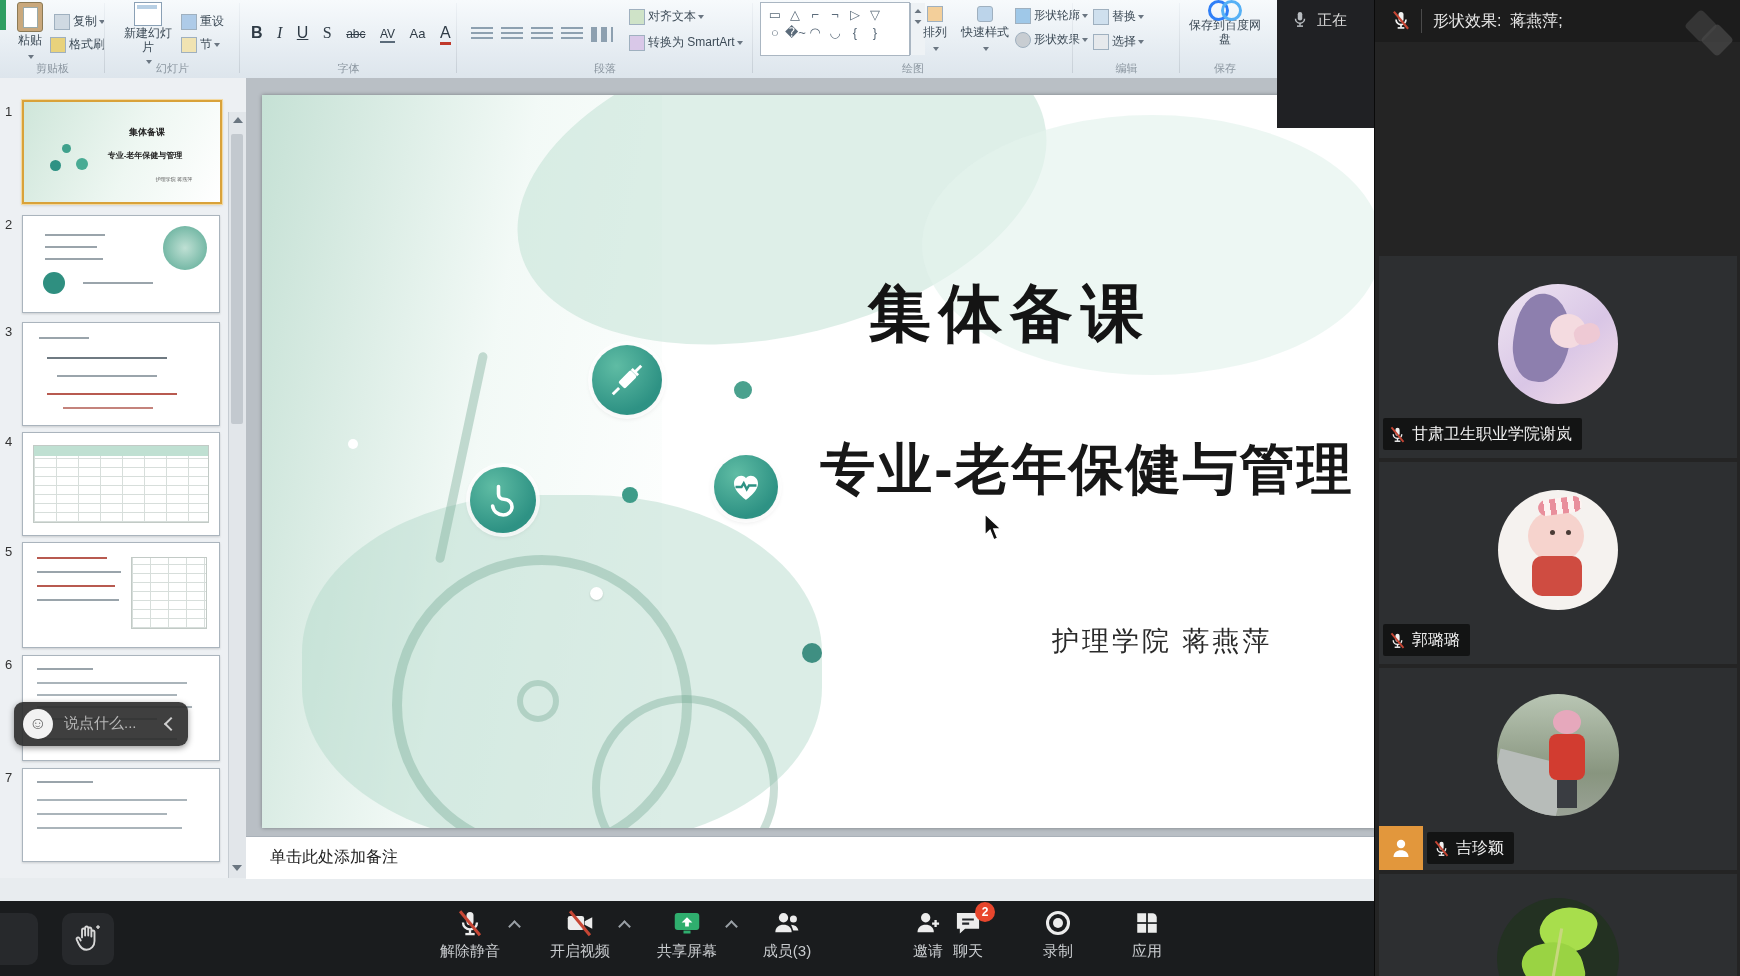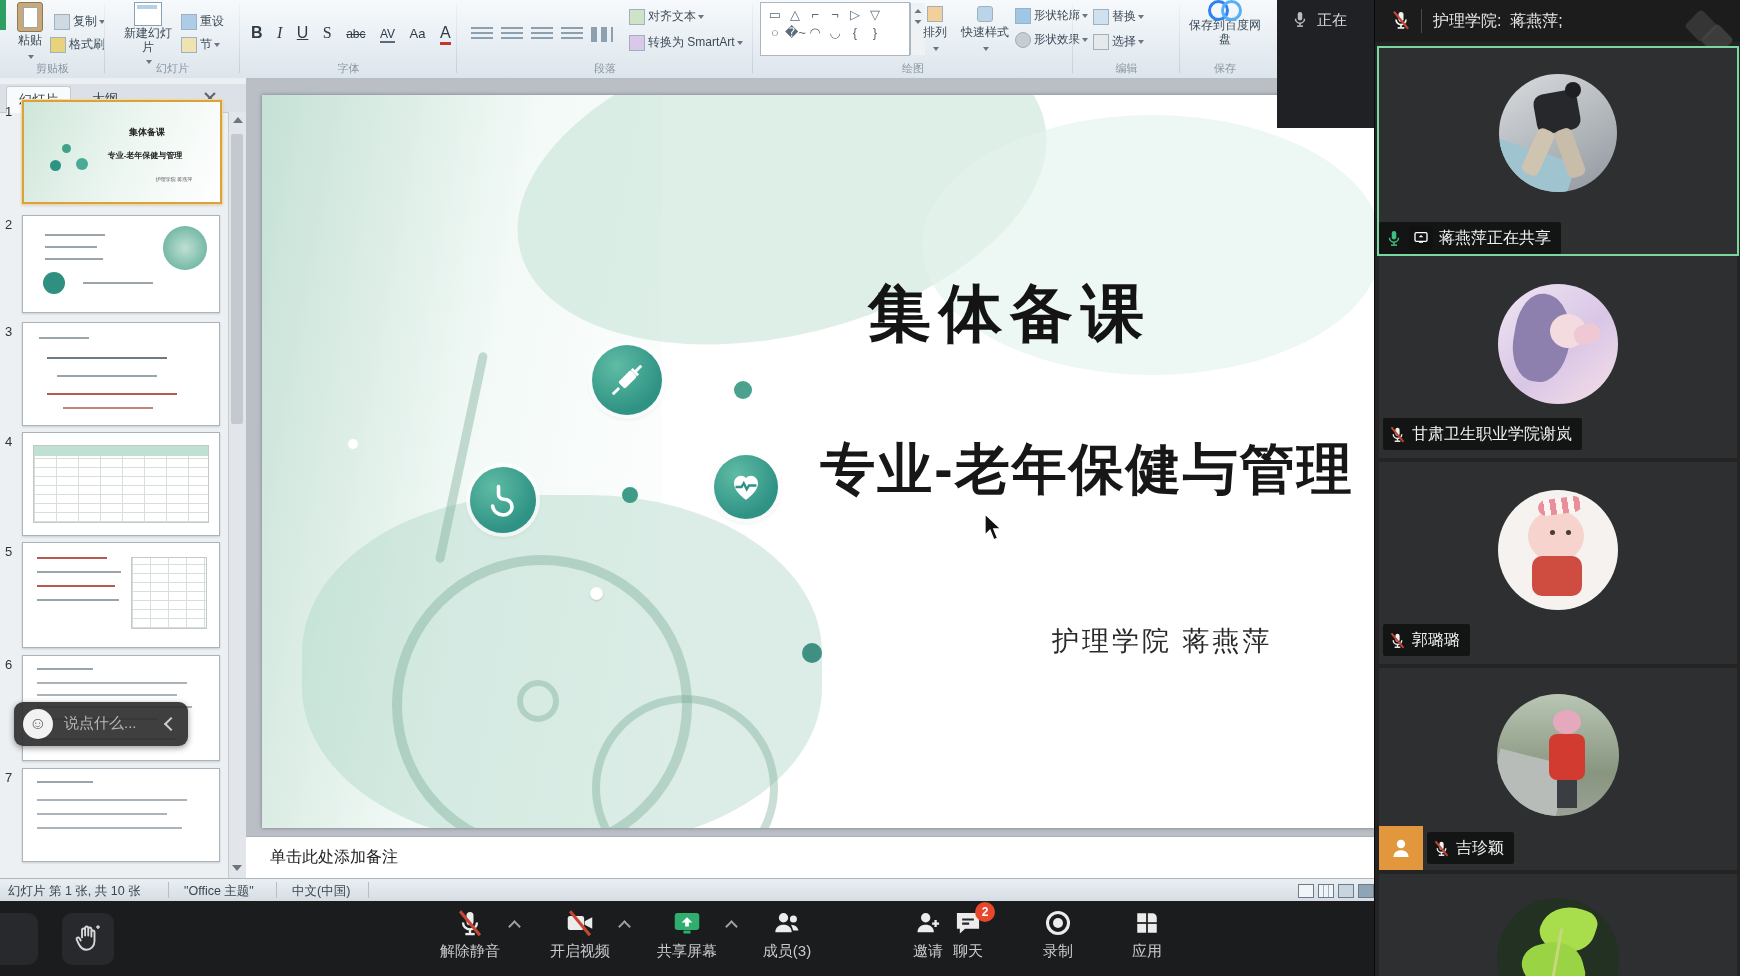--- a/index.html
+++ b/index.html
@@ -269,28 +269,20 @@
     </div>
 
     <div id="minibanner" class="abs">
       <svg width="18" height="18" viewBox="0 0 24 24" style="position:absolute;left:14px;top:10px;color:#b9bdc1">
           <use href="#i-mic"></use>
         </svg>
       <span class="t">正在</span>
     </div>
 
     <div id="panel" class="abs">
-      <div class="tabbar">
-        <div class="tab active" style="left:6px">幻灯片</div>
-        <div class="tab" style="left:80px">大纲</div>
-        <div class="x-icon" style="left:203px;top:7px">
-            <i></i>
-            <i></i>
-          </div>
-      </div>
 
       <div class="scrollcol">
         <div class="tri-up"></div>
         <div style="position:absolute;left:2px;top:22px;width:12px;height:290px;background:#c3c9cf;border-radius:2px"></div>
         <div class="tri-down" style="position:absolute;bottom:2px;left:3px"></div>
       </div>
 
       <div class="tnum" style="top:26px">1</div>
       <div class="tnum" style="top:139px">2</div>
       <div class="tnum" style="top:246px">3</div>
@@ -406,32 +398,20 @@
         <svg width="22" height="30" viewBox="0 0 22 30" style="position:absolute;left:720px;top:418px">
             <use href="#i-cursor"></use>
           </svg>
       </div>
     </div>
 
     <div id="notes" class="abs">
       <span>单击此处添加备注</span>
     </div>
 
-    <div id="statusbar" class="abs">
-      <span class="abs" style="left:8px;top:4px">幻灯片 第 1 张, 共 10 张</span>
-      <div class="sep" style="left:168px"></div>
-      <span class="abs" style="left:184px;top:4px">"Office 主题"</span>
-      <div class="sep" style="left:276px"></div>
-      <span class="abs" style="left:292px;top:4px">中文(中国)</span>
-      <div class="sep" style="left:368px"></div>
-      <div class="viewic" style="left:1298px"></div>
-      <div class="viewic" style="left:1318px;background:repeating-linear-gradient(90deg,#f2f5f7 0 4px,#9fb0bf 4px 5px)"></div>
-      <div class="viewic" style="left:1338px;background:#c8d4de"></div>
-      <div class="viewic" style="left:1358px;background:#8fa4b5"></div>
-    </div>
   </div>
 
   <div id="mtoolbar" class="abs">
     <div class="sqbtn" style="left:-22px;width:60px"></div>
     <div class="sqbtn" style="left:62px">
       <svg width="30" height="30" viewBox="0 0 24 24" style="margin:10px auto">
           <use href="#i-hand"></use>
         </svg>
     </div>
 
@@ -514,45 +494,25 @@
     </div>
   </div>
 
   <div id="sidebar" class="abs">
     <div id="sbheader">
       <svg width="20" height="20" viewBox="0 0 24 24" style="position:absolute;left:16px;top:10px;color:#f2f2f2">
           <use href="#i-mic"></use>
           <use href="#i-slash"></use>
         </svg>
       <div class="vline"></div>
-      <div class="txt"><span>护理学院:</span>&nbsp;&nbsp;<span>蒋燕萍;</span></div>
+      <div class="txt"><span>形状效果:</span>&nbsp;&nbsp;<span>蒋燕萍;</span></div>
       <div class="wm" style="right:28px;top:14px"></div>
       <div class="wm" style="right:12px;top:28px;background:#474747"></div>
     </div>
 
-    <div class="tile sharing" style="top:46px;height:206px">
-      <div class="avatar" style="top:26px;width:118px;height:118px;background:linear-gradient(150deg,#d9dcdf,#aeb3b8 60%,#8f969c)">
-        <div style="position:absolute;left:-10px;bottom:-18px;width:80px;height:60px;background:#9fc3cf;transform:rotate(18deg)"></div>
-        <div style="position:absolute;left:36px;top:18px;width:44px;height:40px;background:#26282b;border-radius:10px;transform:rotate(-10deg)"></div>
-        <div style="position:absolute;left:66px;top:8px;width:16px;height:16px;border-radius:50%;background:#1d1f22"></div>
-        <div style="position:absolute;left:30px;top:54px;width:18px;height:48px;background:#cfc4b0;transform:rotate(24deg);border-radius:6px"></div>
-        <div style="position:absolute;left:62px;top:54px;width:18px;height:50px;background:#c8bda9;transform:rotate(-20deg);border-radius:6px"></div>
-      </div>
-      <div class="namebar" style="left:0;bottom:0">
-        <svg width="18" height="18" viewBox="0 0 24 24" style="color:#3fbf7f">
-            <use href="#i-mic"></use>
-          </svg>
-        <span class="sharebadge">
-            <svg width="16" height="16" viewBox="0 0 24 24">
-              <use href="#i-monup"></use>
-            </svg>
-          </span>
-        <span class="nm">蒋燕萍正在共享</span>
-      </div>
-    </div>
 
     <div class="tile" style="top:256px;height:202px">
       <div class="avatar" style="top:28px;width:120px;height:120px;background:linear-gradient(140deg,#efe6f2,#d9c6e6 55%,#f6dfe8)">
         <div style="position:absolute;left:16px;top:10px;width:56px;height:88px;background:#8d7fae;border-radius:46% 60% 50% 50%;transform:rotate(10deg)"></div>
         <div style="position:absolute;left:52px;top:30px;width:36px;height:34px;border-radius:50%;background:#f4dbe0"></div>
         <div style="position:absolute;left:76px;top:40px;width:26px;height:20px;border-radius:40%;background:#eec9d4;transform:rotate(-18deg)"></div>
       </div>
       <div class="namebar" style="left:4px;bottom:8px">
         <svg width="17" height="17" viewBox="0 0 24 24" style="color:#f2f2f2">
             <use href="#i-mic"></use>

